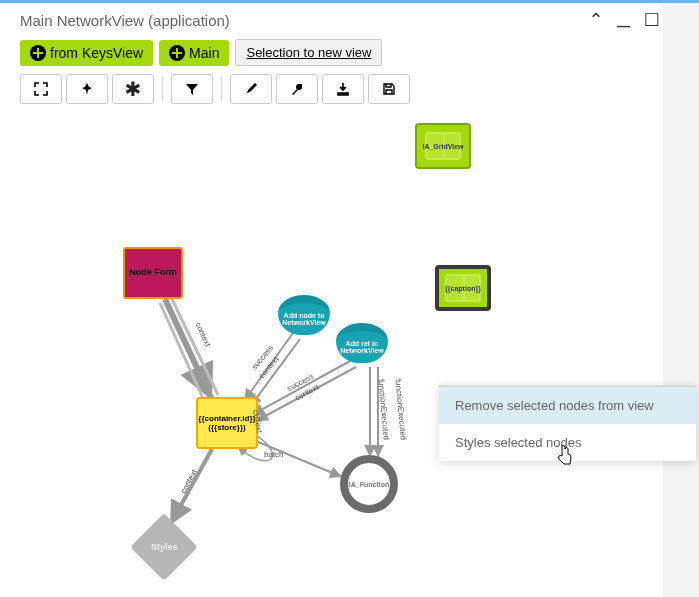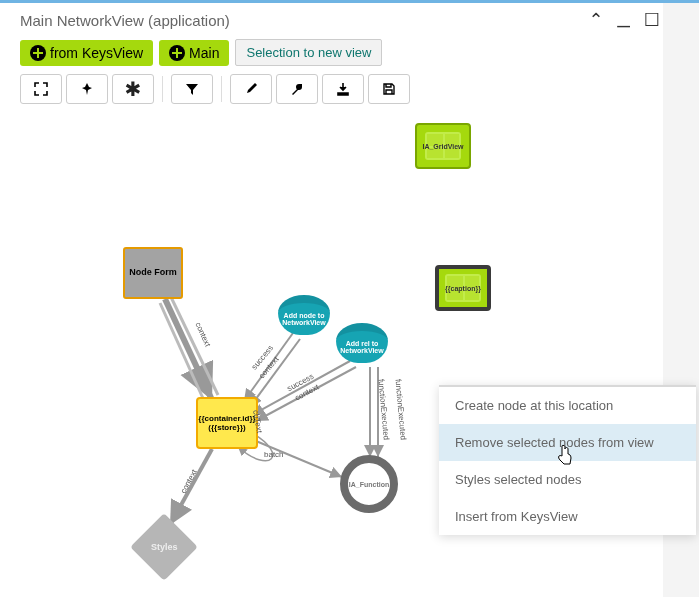--- a/index.html
+++ b/index.html
@@ -57,22 +57,23 @@
     background: #a5d90d;
   }
   .btn-green .plus-circle::before { left: 3px; top: 7px; width: 10px; height: 2px; }
   .btn-green .plus-circle::after { left: 7px; top: 3px; width: 2px; height: 10px; }
   .btn-grey {
     background: #f2f2f2;
     border: 1px solid #ccc;
     border-radius: 2px;
     padding: 5px 10px;
     font-size: 13px;
-    color: #0f766e;
+    color: #000000;
     cursor: pointer;
+    text-decoration: underline;
   }
   .toolbar2 {
     display: flex;
     gap: 4px;
     padding: 4px 20px 8px 20px;
     align-items: center;
   }
   .iconbtn {
     width: 42px; height: 30px;
     border: 1px solid #ccc;
@@ -112,21 +113,21 @@
     border-radius: 3px;
     position: relative;
   }
   .grid-inner::before, .grid-inner::after {
     content:""; position:absolute; background:#c2ec4a;
   }
   .grid-inner::before { left:0; top:12px; width:100%; height:2px; }
   .grid-inner::after { left:16px; top:0; width:2px; height:100%; }
   .node-orange {
     width: 60px; height: 52px;
-    background: #a3a3a3;
+    background: #be185d;
     border: 2px solid #e59a00;
     border-radius: 3px;
     display:flex; align-items:center; justify-content:center;
     padding: 4px;
     line-height: 1.1;
   }
   .node-yellow {
     width: 62px; height: 52px;
     background: #ffe84d;
     border: 2px solid #f2ab00;
@@ -336,23 +337,21 @@
   <div class="edge-label" style="left:353px;top:300px;transform:rotate(85deg);">functionExecuted</div>
   <div class="edge-label" style="left:370px;top:300px;transform:rotate(85deg);">functionExecuted</div>
   <div class="edge-label" style="left:264px;top:345px;">batch</div>
   <div class="edge-label" style="left:176px;top:372px;transform:rotate(-62deg);">context</div>
   <div class="edge-label" style="left:246px;top:312px;transform:rotate(80deg);">cbText</div>
 </div>
 
 <div class="right-strip"></div>
 
 <div class="context-menu">
-  <div class="item">Create node at this location</div>
   <div class="item hover">Remove selected nodes from view</div>
   <div class="item">Styles selected nodes</div>
-  <div class="item">Insert from KeysView</div>
 </div>
 
 <div class="cursor">
   <svg width="18" height="22" viewBox="0 0 18 22">
       <path d="M6 2 V12 C6 12 4 11 3 12 C2 13 3 15 4 16 L8 20 H14 L15 14 C15 11 13 10 12 10 V5 C12 3 9 3 9 5 V3 C9 1 6 1 6 2 Z" fill="#fff" stroke="#000" stroke-width="1"></path>
     </svg>
 </div>
 
 </body></html>

